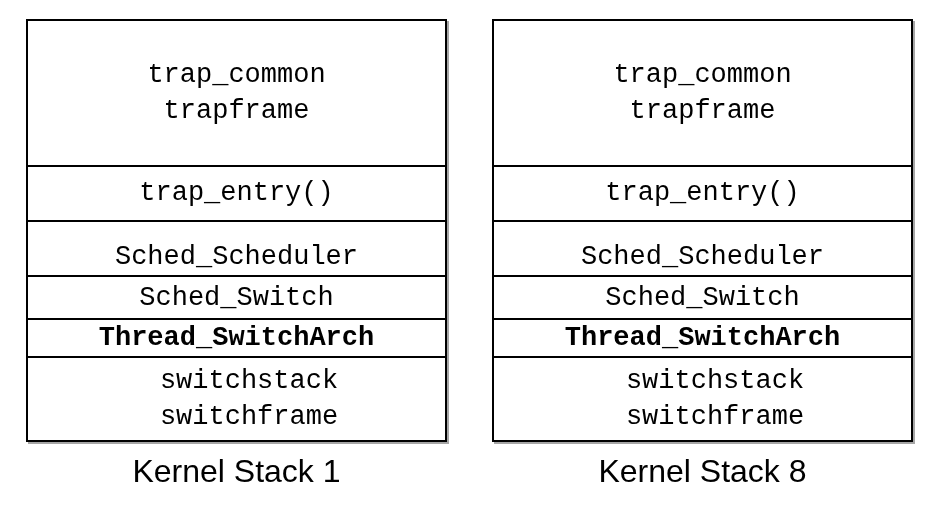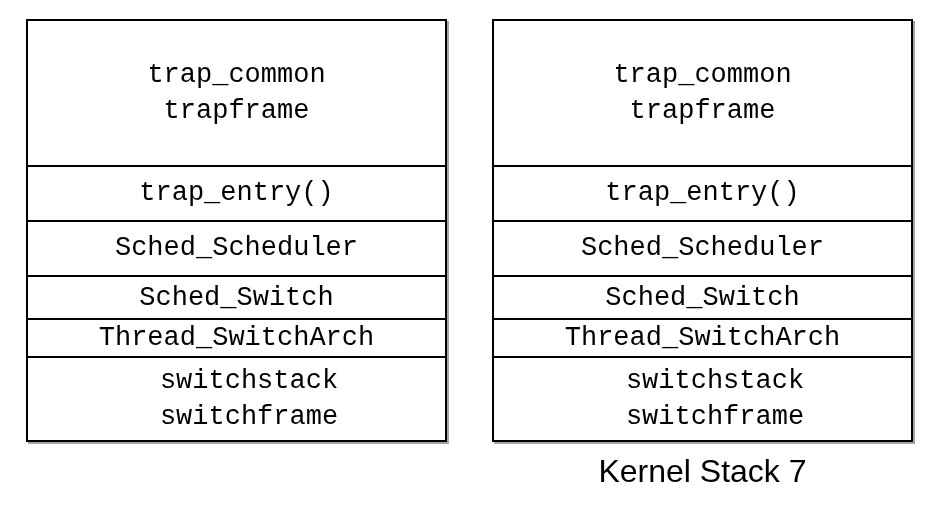--- a/index.html
+++ b/index.html
@@ -43,23 +43,23 @@
     font-size: 27px;
     line-height: 36px;
     color: #000000;
     white-space: pre;
   }
   .frame-row + .frame-row {
     border-top: 2px solid #000000;
   }
   .r1 { height: 169px; }
   .r2 { height: 65px; }
-  .r3 { height: 64px; }
+  .r3 { height: 64px; justify-content: flex-end; }
   .r4 { height: 51px; align-items: center; }
-  .r5 { height: 41px; }
+  .r5 { height: 41px; font-weight: bold; }
   .r6 { height: 98px; padding-left: 25px; }
   .caption {
     margin-top: 10px;
     width: 421px;
     text-align: center;
     font-family: "Liberation Sans", sans-serif;
     font-size: 32px;
     line-height: 38px;
     color: #000000;
   }
@@ -85,20 +85,21 @@
         <div>Sched_Switch</div>
       </div>
       <div class="frame-row r5">
         <div>Thread_SwitchArch</div>
       </div>
       <div class="frame-row r6">
         <div>switchstack</div>
         <div>switchframe</div>
       </div>
     </div>
+    <figcaption class="caption">Kernel Stack 1</figcaption>
   </figure>
 
   <figure class="stack s2">
     <div class="box">
       <div class="frame-row r1">
         <div>trap_common</div>
         <div>trapframe</div>
       </div>
       <div class="frame-row r2">
         <div>trap_entry()</div>
@@ -110,16 +111,16 @@
         <div>Sched_Switch</div>
       </div>
       <div class="frame-row r5">
         <div>Thread_SwitchArch</div>
       </div>
       <div class="frame-row r6">
         <div>switchstack</div>
         <div>switchframe</div>
       </div>
     </div>
-    <figcaption class="caption">Kernel Stack 7</figcaption>
+    <figcaption class="caption">Kernel Stack 8</figcaption>
   </figure>
 
 </div>
 
 </body></html>

